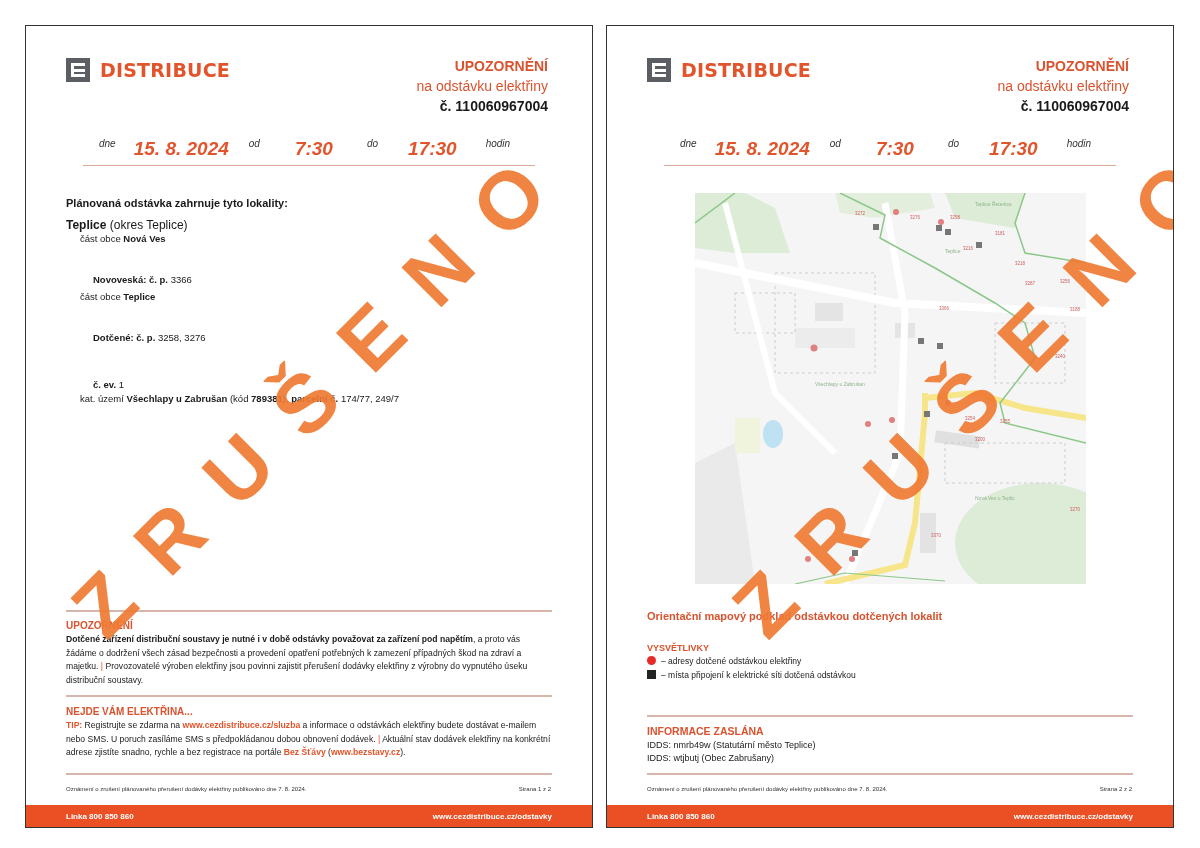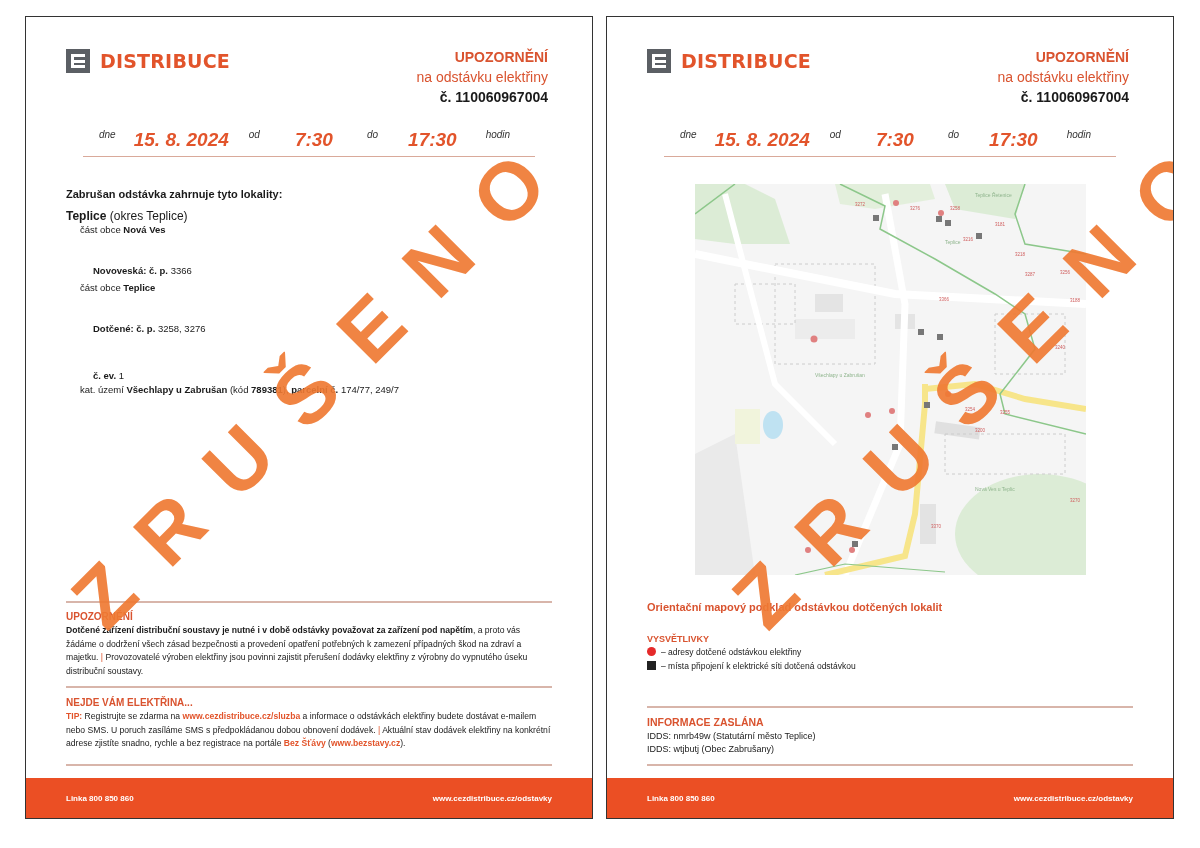--- a/index.html
+++ b/index.html
@@ -1,20 +1,20 @@
 <!DOCTYPE html>
 <html><head>
 <meta charset="utf-8">
 <style>
   * { box-sizing: border-box; margin: 0; padding: 0; }
   html, body { width: 1200px; height: 848px; background: #ffffff; overflow: hidden; }
   body { position: relative; font-family: "Liberation Sans", sans-serif; color: #1a1a1a; }
 
   .page {
-    position: absolute; top: 16px; width: 568px; height: 803px;
+    position: absolute; top: 25px; width: 568px; height: 803px;
     border: 1.5px solid #333; background: #fff; overflow: hidden;
   }
   #page1 { left: 25px; }
   #page2 { left: 606px; }
 
   .logo { position: absolute; left: 40px; top: 32px; display: flex; align-items: center; }
   .logo-mark { width: 24px; height: 24px; background: #5b5f64; position: relative; margin-right: 10px; }
   .logo-mark::before {
     content: ""; position: absolute; left: 5px; top: 5px; width: 14px; height: 14px;
     border: 3px solid #fff; border-right: none; box-sizing: border-box;
@@ -48,21 +48,21 @@
   .divider { position: absolute; left: 40px; width: 486px; height: 1.5px; background: #d8b5aa; }
 
   .sect-title { position: absolute; left: 40px; color: #d9532f; font-weight: bold; font-size: 10px; }
   .sect-body { position: absolute; left: 40px; width: 486px; font-size: 8.6px; line-height: 13.5px; color: #1a1a1a; }
   .orange { color: #e2542b; }
   .orange-b { color: #e2542b; font-weight: bold; }
 
   .foot-note { position: absolute; left: 40px; top: 760px; font-size: 6px; color: #333; }
   .foot-page { position: absolute; right: 41px; top: 760px; font-size: 6px; color: #333; }
   .foot-bar {
-    position: absolute; left: 0; right: 0; bottom: 0; height: 40px; background: #eb4f24;
+    position: absolute; left: 0; right: 0; bottom: 0; height: 22px; background: #eb4f24;
     display: flex; justify-content: space-between; align-items: center; padding: 0 40px;
     color: #fff; font-weight: bold; font-size: 8px; gap: 16px;
   }
 
   .map {
     position: absolute; left: 88px; top: 167px; width: 391px; height: 391px;
     background: #f4f4f4; overflow: hidden;
   }
 
   .map-caption { position: absolute; left: 40px; top: 584px; color: #d9532f; font-weight: bold; font-size: 11px; }
@@ -98,21 +98,21 @@
     <span class="dl-small" style="margin-left:16px">dne</span>
     <span class="dl-big" style="margin-left:18px">15. 8. 2024</span>
     <span class="dl-small" style="margin-left:20px">od</span>
     <span class="dl-big" style="margin-left:35px">7:30</span>
     <span class="dl-small" style="margin-left:34px">do</span>
     <span class="dl-big" style="margin-left:30px">17:30</span>
     <span class="dl-small" style="margin-left:29px">hodin</span>
   </div>
 
   <div class="locs">
-    <div class="heading">Zabrušan odstávka zahrnuje tyto lokality:</div>
+    <div class="heading">Plánovaná odstávka zahrnuje tyto lokality:</div>
 
     <div class="city">
       <b>Teplice</b> <span>(okres Teplice)</span>
     </div>
     <div class="ind1">
       <span>část obce</span> <b>Nová Ves</b>
     </div>
     <div class="ind2">
       <b>Novoveská: č. p.</b> <span>3366</span>
     </div>

